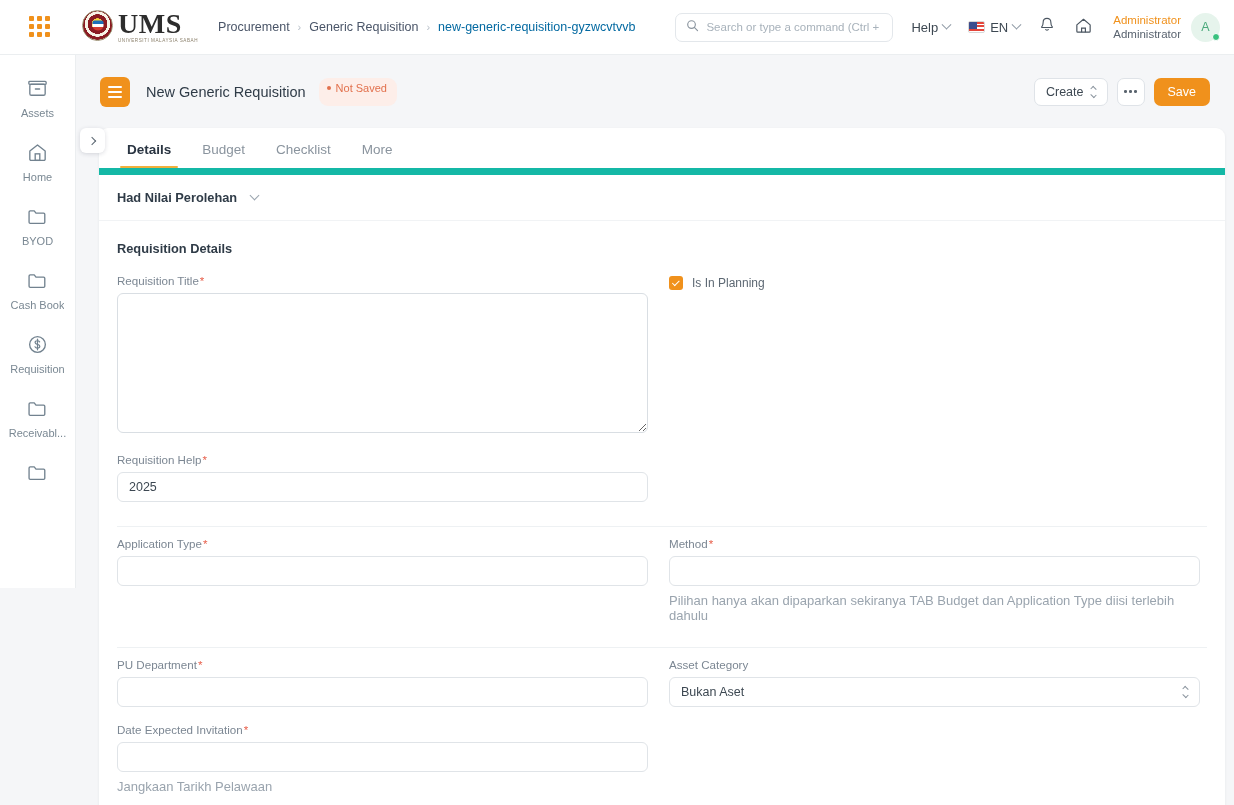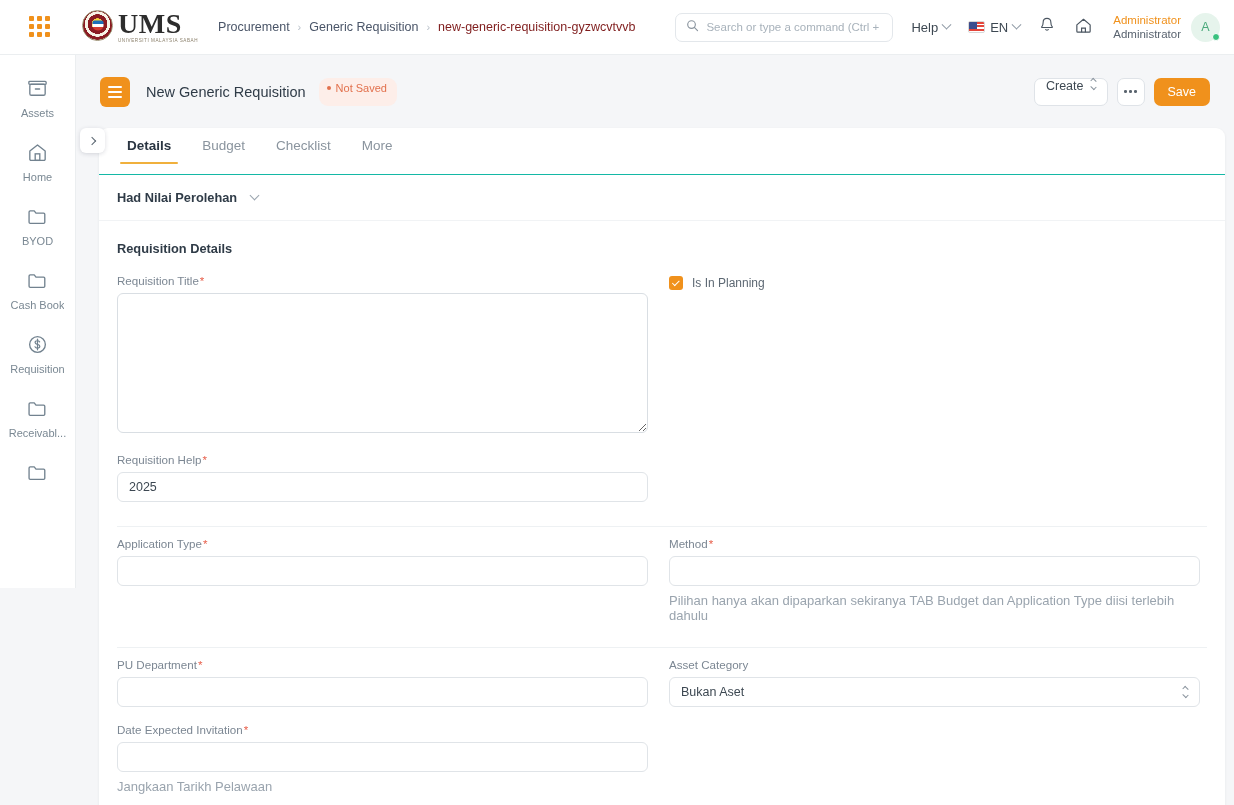--- a/index.html
+++ b/index.html
@@ -47,21 +47,21 @@
     font-size: 28px; font-weight: 700; letter-spacing: 0.5px;
     color: #2d2d2d;
   }
   .brand-sub {
     font-size: 4.6px; letter-spacing: 0.55px; color: #8a7f6a;
     text-align: center; margin-top: 1px; white-space: nowrap;
   }
 
   .breadcrumb { display: flex; align-items: center; margin-left: 20px; font-size: 12.5px; }
   .crumb { color: #4a5568; cursor: pointer; white-space: nowrap; }
-  .crumb.muted { color: #7f1d1d; }
+  .crumb.muted { color: #0369a1; }
   .crumb-sep { color: #b9c1ca; margin: 0 8px; font-size: 11px; }
 
   .nav-right { margin-left: auto; display: flex; align-items: center; padding-right: 14px; }
   .search-box {
     width: 218px; height: 29px; border: 1px solid #e3e7eb; border-radius: 7px;
     display: flex; align-items: center; padding: 0 10px; background: #fff; cursor: text;
   }
   .search-box .mag { flex: none; margin-right: 7px; }
   .search-box input {
     border: 0; outline: none; font-size: 11.5px; color: #6b7680;
@@ -140,21 +140,21 @@
     margin-left: 13px; background: #fdeee9; color: #e2714d;
     font-size: 11px; border-radius: 9px; padding: 4px 10px 12px 8px;
     display: flex; align-items: center; gap: 5px; white-space: nowrap;
   }
   .badge-notsaved .bdot { width: 4px; height: 4px; border-radius: 50%; background: #e2714d; display: block; }
 
   .toolbar-right { margin-left: auto; display: flex; align-items: center; gap: 9px; }
   .btn-create {
     height: 28px; padding: 0 11px; border: 1px solid #dfe3e8; border-radius: 7px;
     background: #fff; font-size: 12.5px; color: #3d4852;
-    display: flex; align-items: flex-start; gap: 7px; cursor: pointer;
+    display: flex; align-items: center; gap: 7px; cursor: pointer;
   }
   .updown { display: flex; flex-direction: column; gap: 2px; line-height: 0; }
   .updown .u, .updown .d {
     width: 5px; height: 4px; border-left: 1.2px solid #8b959f; border-top: 1.2px solid #8b959f;
     transform: rotate(45deg);
   }
   .updown .d { transform: rotate(-135deg); }
   .btn-ellipsis {
     width: 28px; height: 28px; border: 1px solid #dfe3e8; border-radius: 7px; background: #fff;
     display: flex; align-items: center; justify-content: center; gap: 2.5px; cursor: pointer;
@@ -166,21 +166,21 @@
     font-family: "Liberation Sans", sans-serif;
   }
 
   
   .card {
     position: absolute; left: 99px; top: 128px; width: 1126px; min-height: 677px;
     background: #fff; border-radius: 9px 9px 0 0;
     box-shadow: 0 1px 3px rgba(30,40,60,.07);
     overflow: hidden;
   }
-  .tabs { display: flex; align-items: center; height: 47px; padding: 0 18px; border-bottom: 1px solid #14b8a6; }
+  .tabs { display: flex; align-items: flex-end; height: 47px; padding: 0 18px; border-bottom: 7px solid #14b8a6; }
   .tab {
     font-size: 13.5px; color: #8a949e; padding: 0 10px 11px 10px; margin-right: 11px;
     cursor: pointer; position: relative; white-space: nowrap;
   }
   .tab.active { color: #2a3542; font-weight: 600; }
   .tab.active::after {
     content: ""; position: absolute; left: 3px; right: 3px; bottom: 0; height: 2.5px;
     background: #f0b03c; border-radius: 2px;
   }
 

